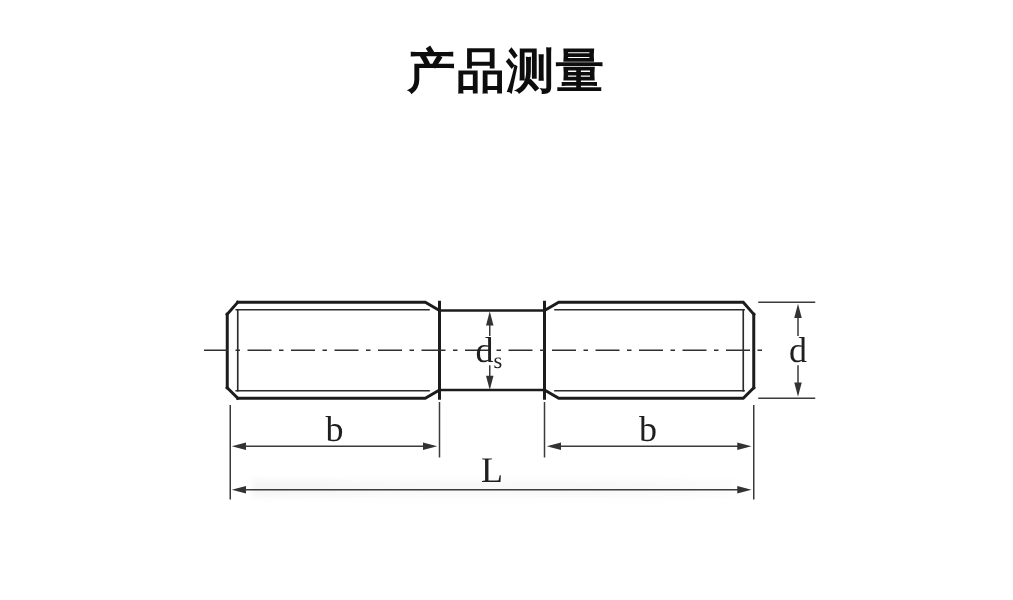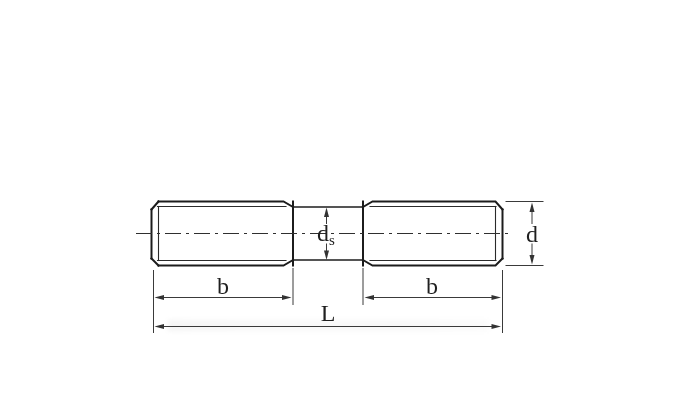--- a/index.html
+++ b/index.html
@@ -40,20 +40,21 @@
     opacity:0.16;
     filter:blur(2px);
     pointer-events:none;
   }
 </style>
 </head>
 <body>
 
 <div class="screen">
 
+  <div class="page-title">产品测量</div>
 
   <div class="watermark-smear"></div>
 
   <svg width="675" height="400" viewBox="0 0 675 400" aria-hidden="true">
 
     <g>
 
       <path class="outline" d="M151.5 209.5 V258.5"></path>
       <path class="outline" d="M151.5 209.5 L158.5 201.5"></path>
       <path class="outline" d="M151.5 258.5 L158.5 265.5"></path>

